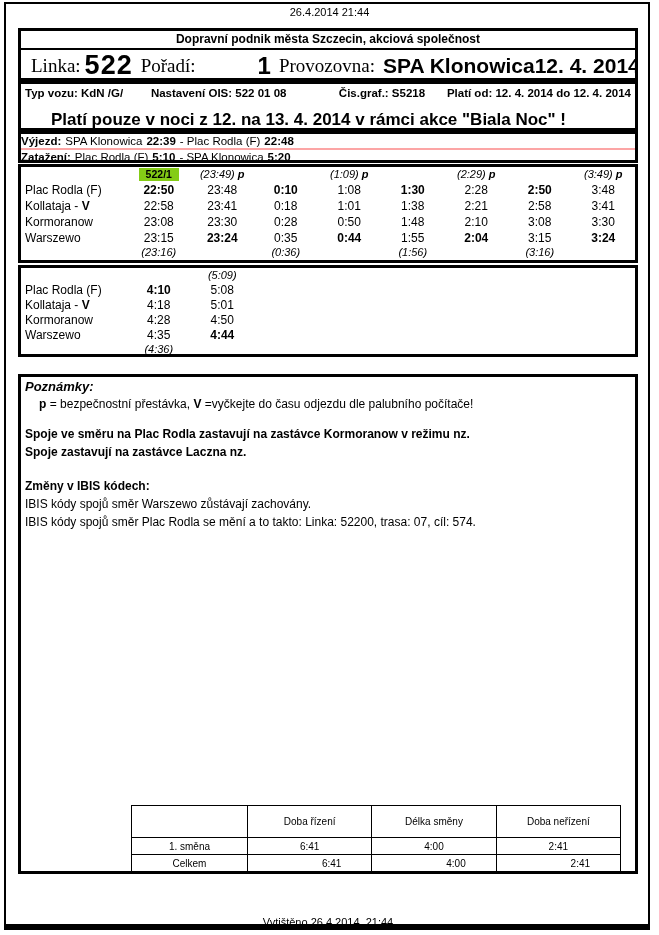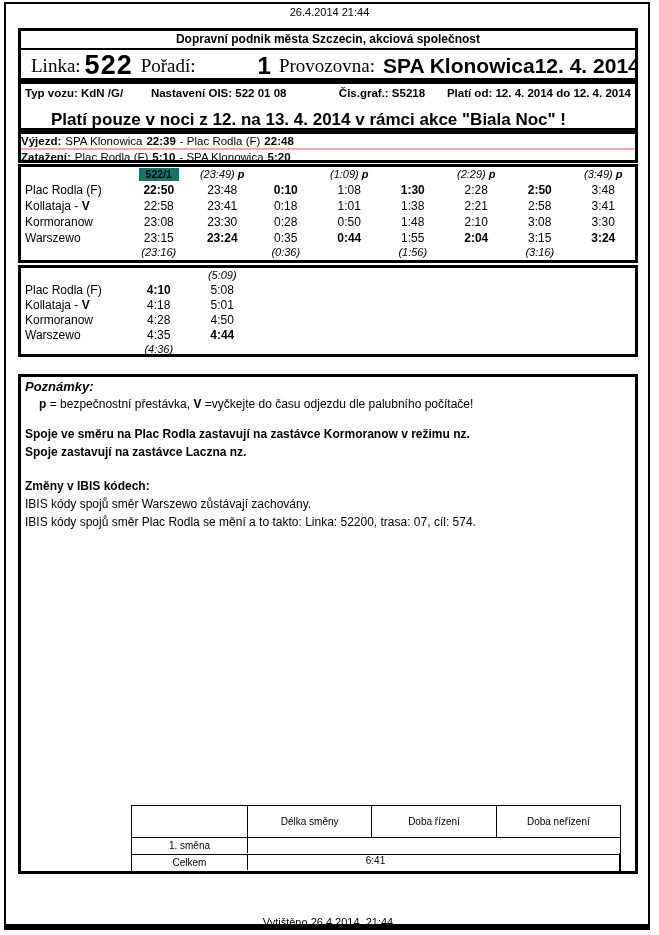--- a/index.html
+++ b/index.html
@@ -47,33 +47,33 @@
   .b{font-weight:bold;}
   
   .box4{height:99px;margin-top:1px;font-size:12px;padding-top:1px;}
   .box5{height:92px;margin-top:2px;font-size:12px;padding-top:1px;}
   .tt-row{display:flex;}
   .tt-h,.tt-f{font-style:italic;font-size:11px;height:14px;line-height:13px;}
   .tt-r{height:16px;line-height:16px;}
   .box5 .tt-r{height:15px;line-height:15px;}
   .cell0{width:106px;padding-left:4px;text-align:left;box-sizing:border-box;}
   .cellt{flex:1;text-align:center;}
-  .gray{background:#0f766e;font-style:normal;font-weight:bold;font-size:10.5px;display:inline-block;padding:0 7px;line-height:13px;}
+  .gray{background:#84cc16;font-style:normal;font-weight:bold;font-size:10.5px;display:inline-block;padding:0 7px;line-height:13px;}
   
   .box6{height:500px;margin-top:17px;padding:2px 4px;font-size:12px;}
   .nt-title{font-style:italic;font-weight:bold;font-size:13px;}
   .nt-legend{margin:3px 0 0 14px;}
   .nt-line1{margin-top:16px;font-weight:bold;}
   .nt-line2{margin-top:4px;font-weight:bold;}
   .nt-ibis-title{margin-top:20px;font-weight:bold;}
   .nt-ibis{margin-top:4px;}
   
   .summary{margin-top:276px;margin-left:106px;width:490px;border:1px solid #000;box-sizing:border-box;font-size:10px;}
   .sum-h{display:flex;height:31px;border-bottom:1px solid #000;align-items:center;}
-  .sum-r{display:flex;height:16px;line-height:15px;border-bottom:1px solid #000;flex-direction:column;}
+  .sum-r{display:flex;height:16px;line-height:15px;border-bottom:1px solid #000;}
   .sum-r:last-child{border-bottom:none;gap:44px;}
   .sc0{width:116px;border-right:1px solid #000;text-align:center;align-self:stretch;display:flex;align-items:center;justify-content:center;box-sizing:border-box;}
   .sc{flex:1;border-right:1px solid #000;text-align:center;align-self:stretch;display:flex;align-items:center;justify-content:center;box-sizing:border-box;}
   .sc:last-child{border-right:none;}
   
   .printed{text-align:center;font-size:11px;margin-top:42px;}
 </style>
 </head>
 <body>
 
@@ -267,22 +267,22 @@
     </div>
     <div class="nt-line1">Spoje ve směru na Plac Rodla zastavují na zastávce Kormoranow v režimu nz.</div>
     <div class="nt-line2">Spoje zastavují na zastávce Laczna nz.</div>
     <div class="nt-ibis-title">Změny v IBIS kódech:</div>
     <div class="nt-ibis">IBIS kódy spojů směr Warszewo zůstávají zachovány.</div>
     <div class="nt-ibis">IBIS kódy spojů směr Plac Rodla se mění a to takto: Linka: 52200, trasa: 07, cíl: 574.</div>
 
     <div class="summary">
         <div class="sum-h">
           <div class="sc0"></div>
+          <div class="sc">Doba řízení</div>
           <div class="sc">Délka směny</div>
-          <div class="sc">Doba řízení</div>
           <div class="sc">Doba neřízení</div>
         </div>
         <div class="sum-r">
           <div class="sc0">1. směna</div>
           <div class="sc">6:41</div>
           <div class="sc">4:00</div>
           <div class="sc">2:41</div>
         </div>
         <div class="sum-r">
           <div class="sc0">Celkem</div>

